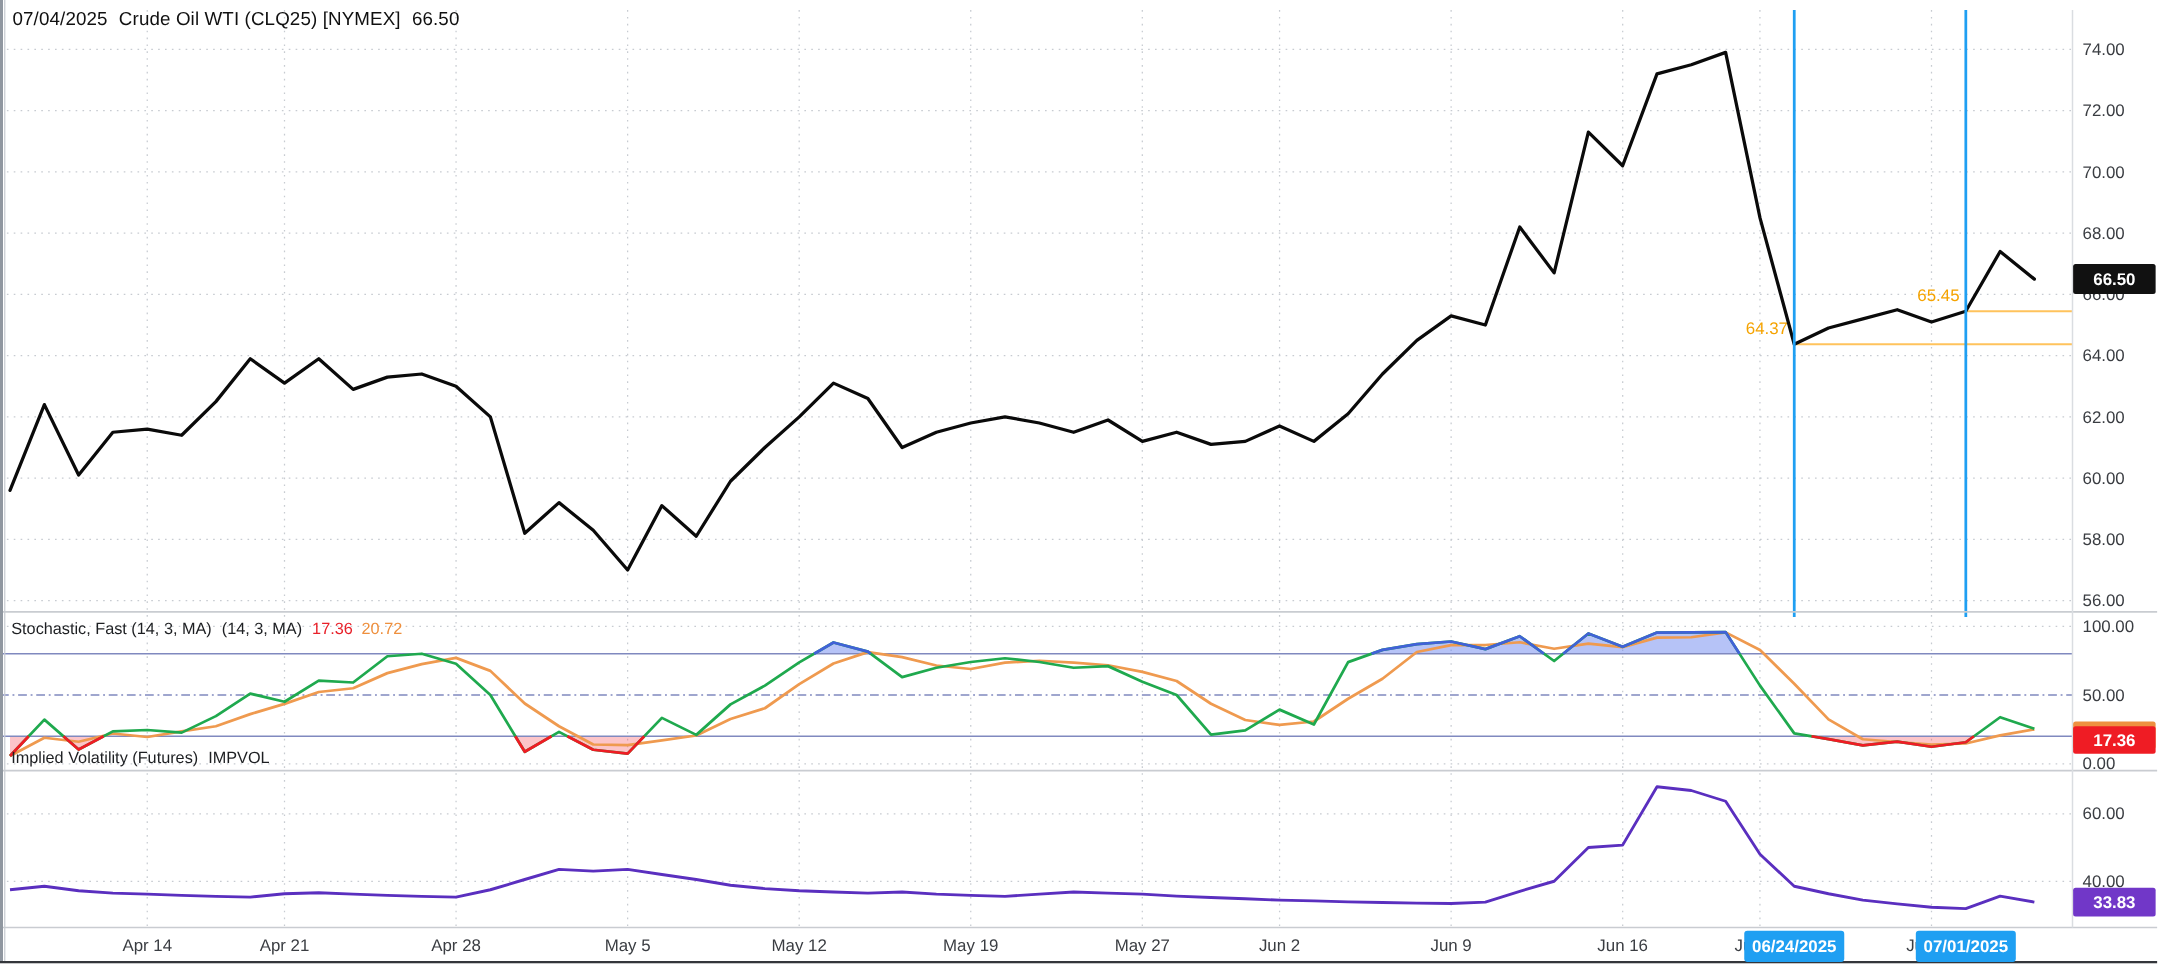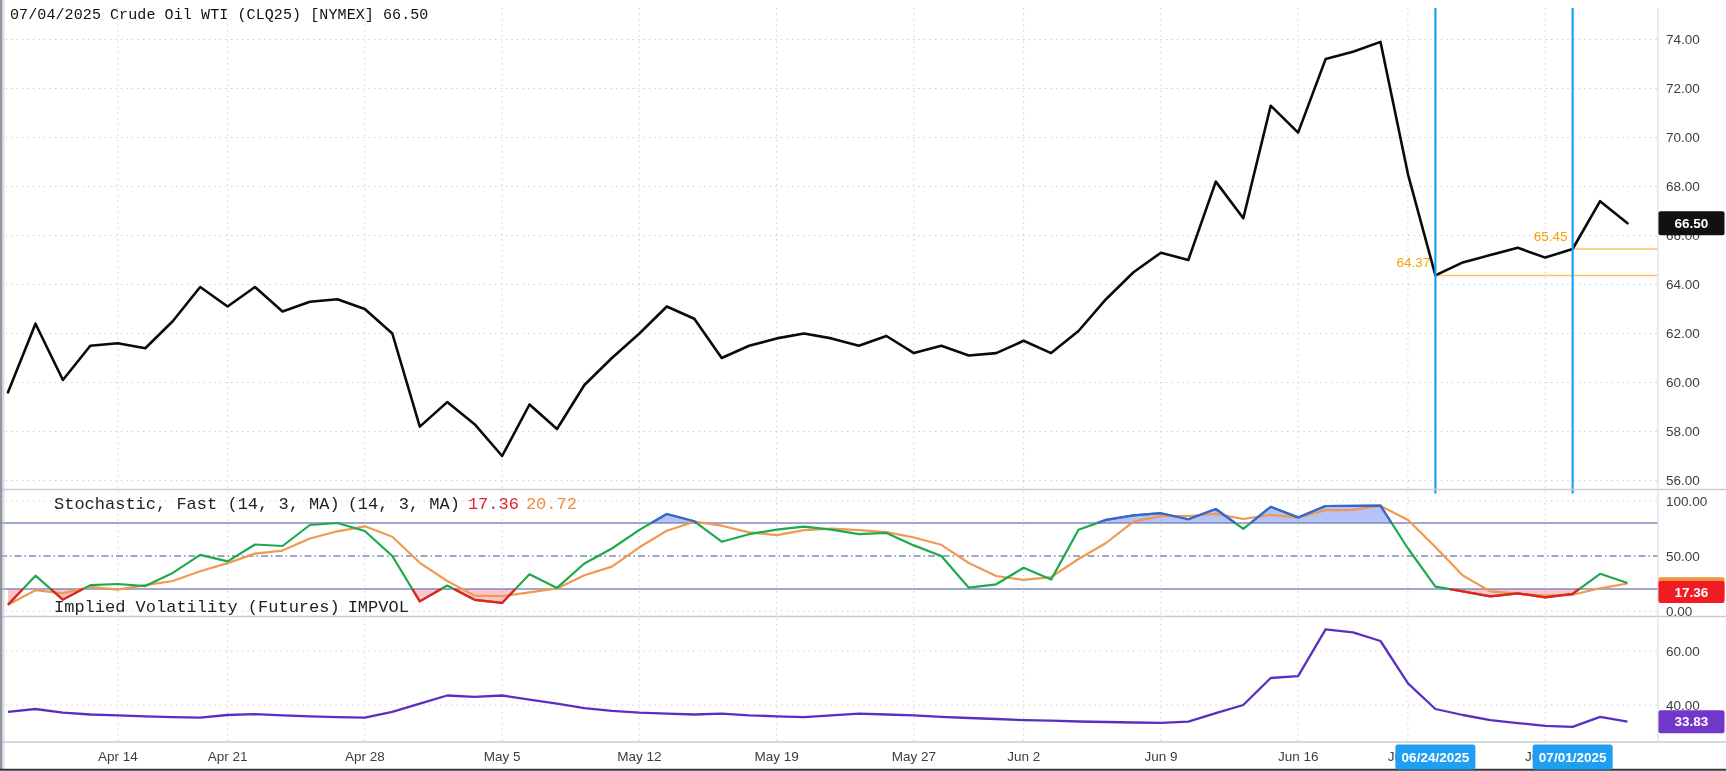--- a/index.html
+++ b/index.html
@@ -1,22 +1,22 @@
 <!DOCTYPE html>
 <html><head>
 <meta charset="utf-8">
 <style>
   html,body{margin:0;padding:0;background:#fff;}
   #app{position:relative;width:1726px;height:771px;background:#fff;overflow:hidden;
        font-family:"Liberation Sans","DejaVu Sans",sans-serif;}
   svg{position:absolute;left:0;top:0;}
-  .overlay{position:absolute;white-space:nowrap;font-family:Liberation Mono, monospace;}
+  .overlay{position:absolute;white-space:nowrap;}
   #title{left:10px;top:7px;font-size:15px;font-weight:500;color:#101010;letter-spacing:.1px;}
   #title span{margin-right:9px;}
-  .ind-header{font-size:17px;font-weight:500;color:#1d1f22;margin-left:45px;}
+  .ind-header{font-size:13px;font-weight:500;color:#1d1f22;}
   #stoch-header{left:9px;top:495px;}
   #iv-header{left:9px;top:598px;}
   .ind-header .params{margin-left:8px;}
   .val-k{color:#e8212a;margin-left:8px;}
   .val-d{color:#ee8f3d;margin-left:7px;}
 </style>
 </head>
 <body>
 
 <div id="app">

